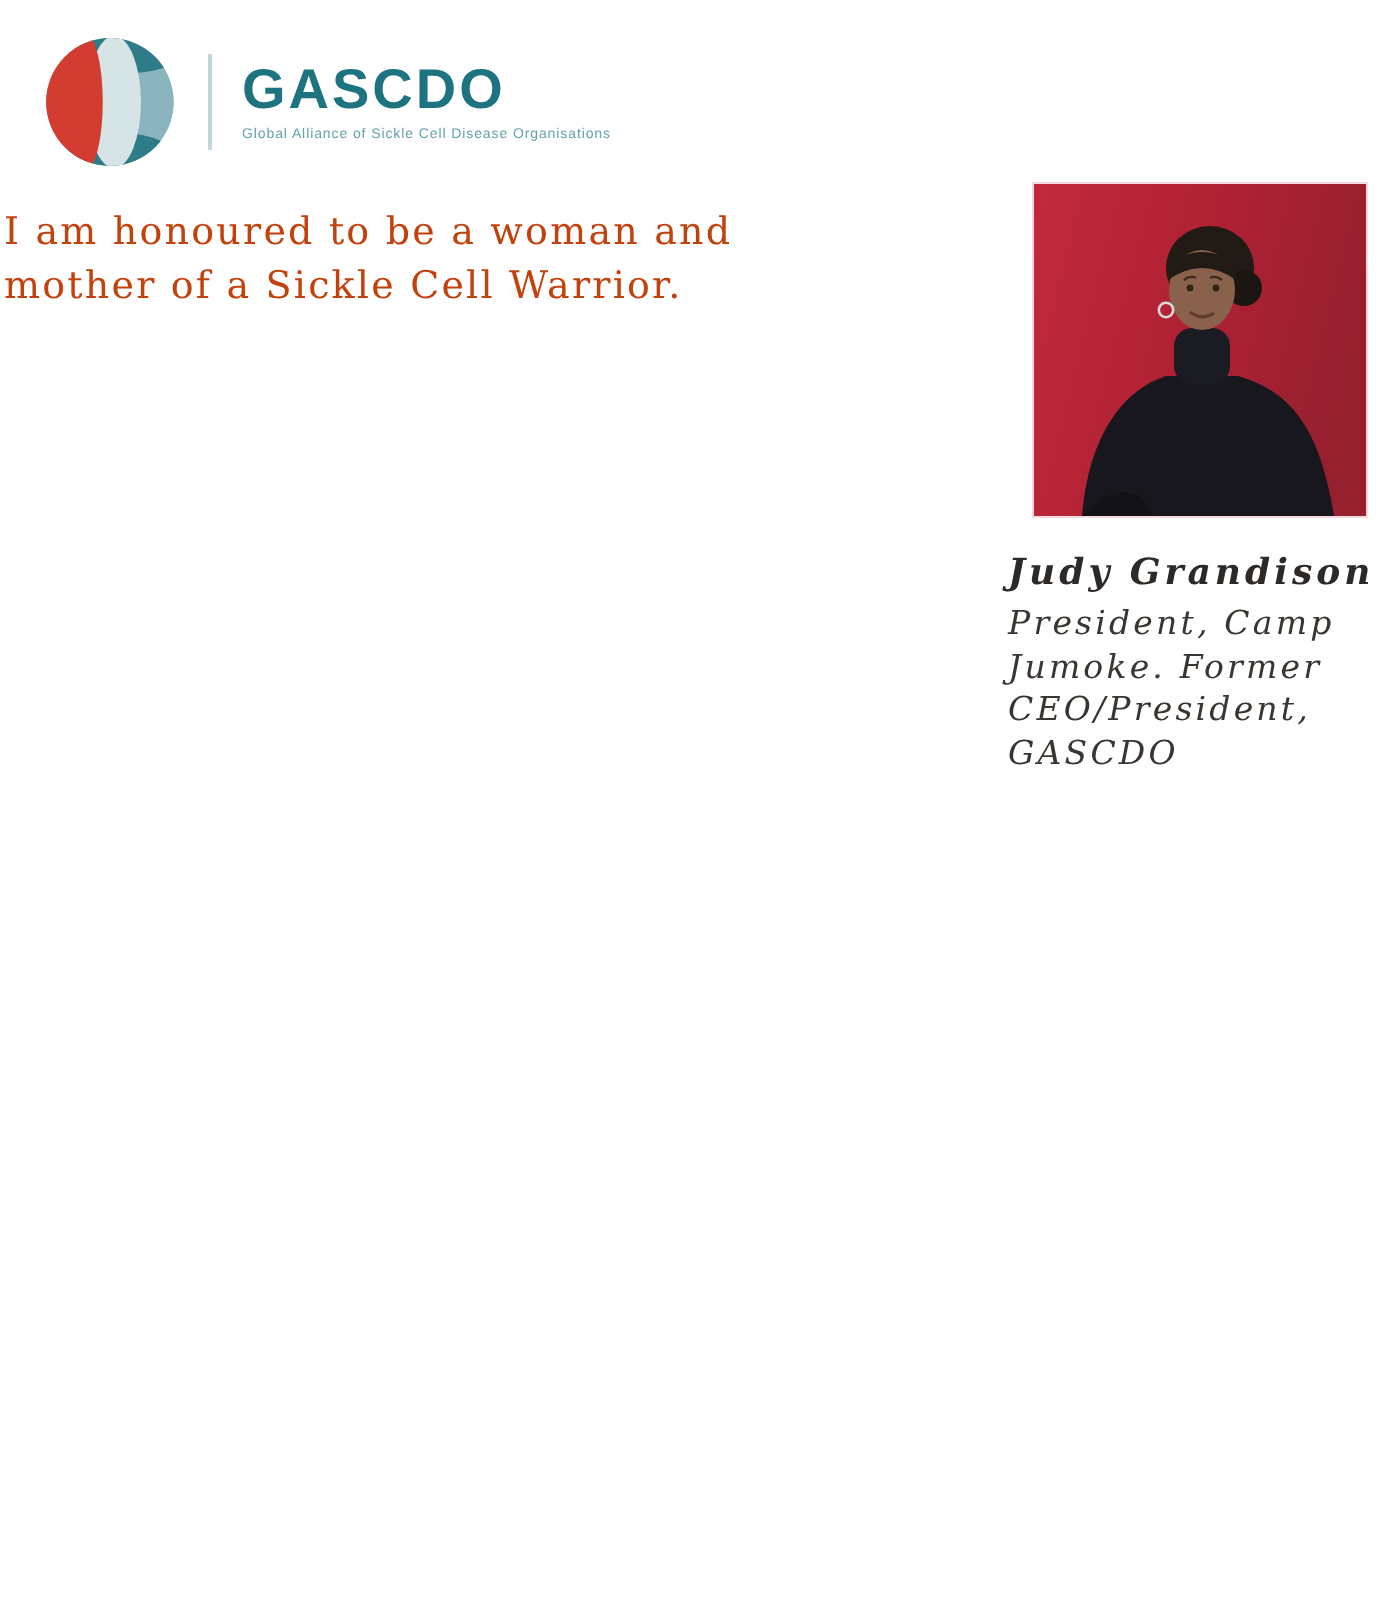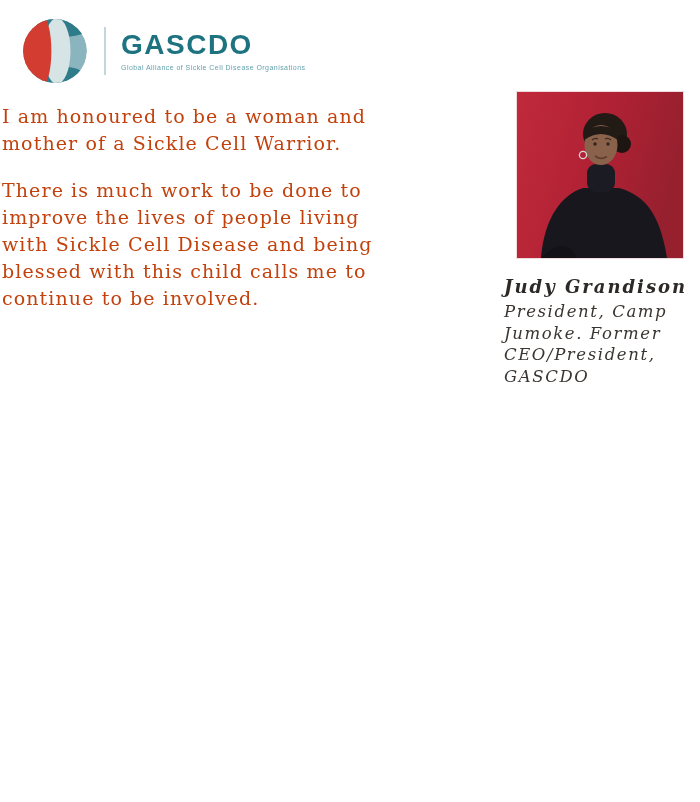--- a/index.html
+++ b/index.html
@@ -162,20 +162,15 @@
       <div class="cap-role">President, Camp
 Jumoke. Former
 CEO/President,
 GASCDO</div>
     </figcaption>
   </figure>
 
   <main class="testimonial">
     <p>I am honoured to be a woman and
 mother of a Sickle Cell Warrior.</p>
-    <p>There is much work to be done to
-improve the lives of people living
-with Sickle Cell Disease and being
-blessed with this child calls me to
-continue to be involved.</p>
   </main>
 
 </div>
 
 </body></html>

